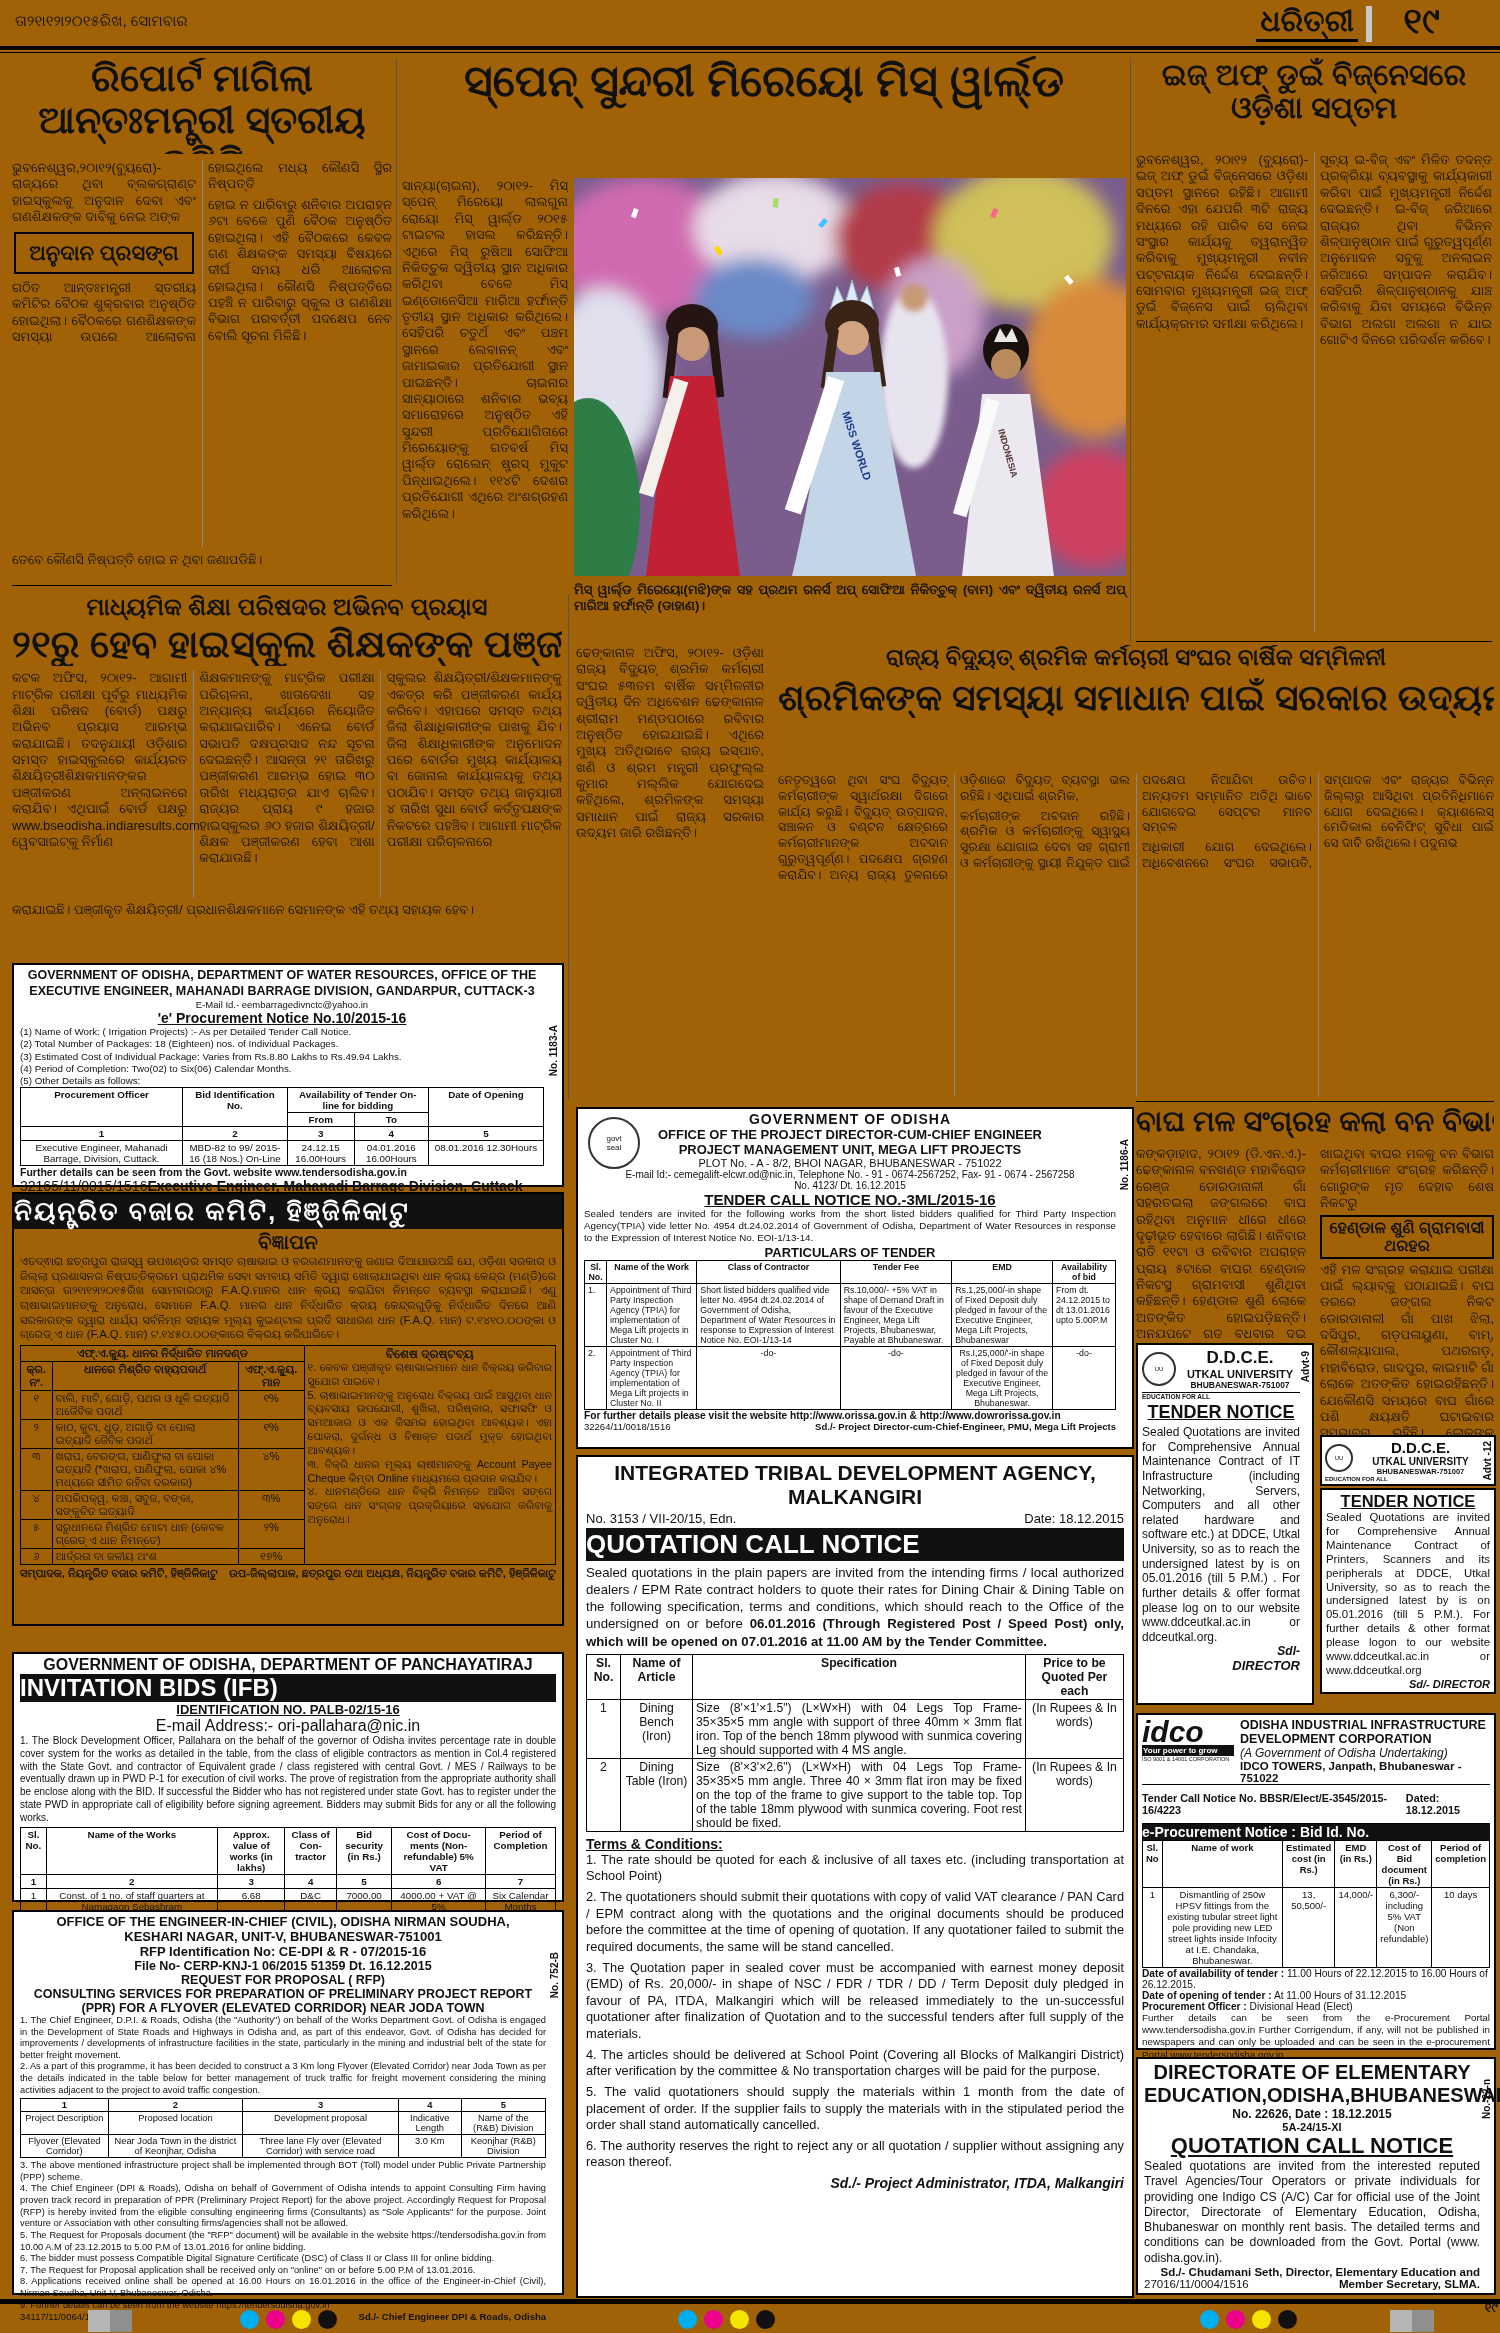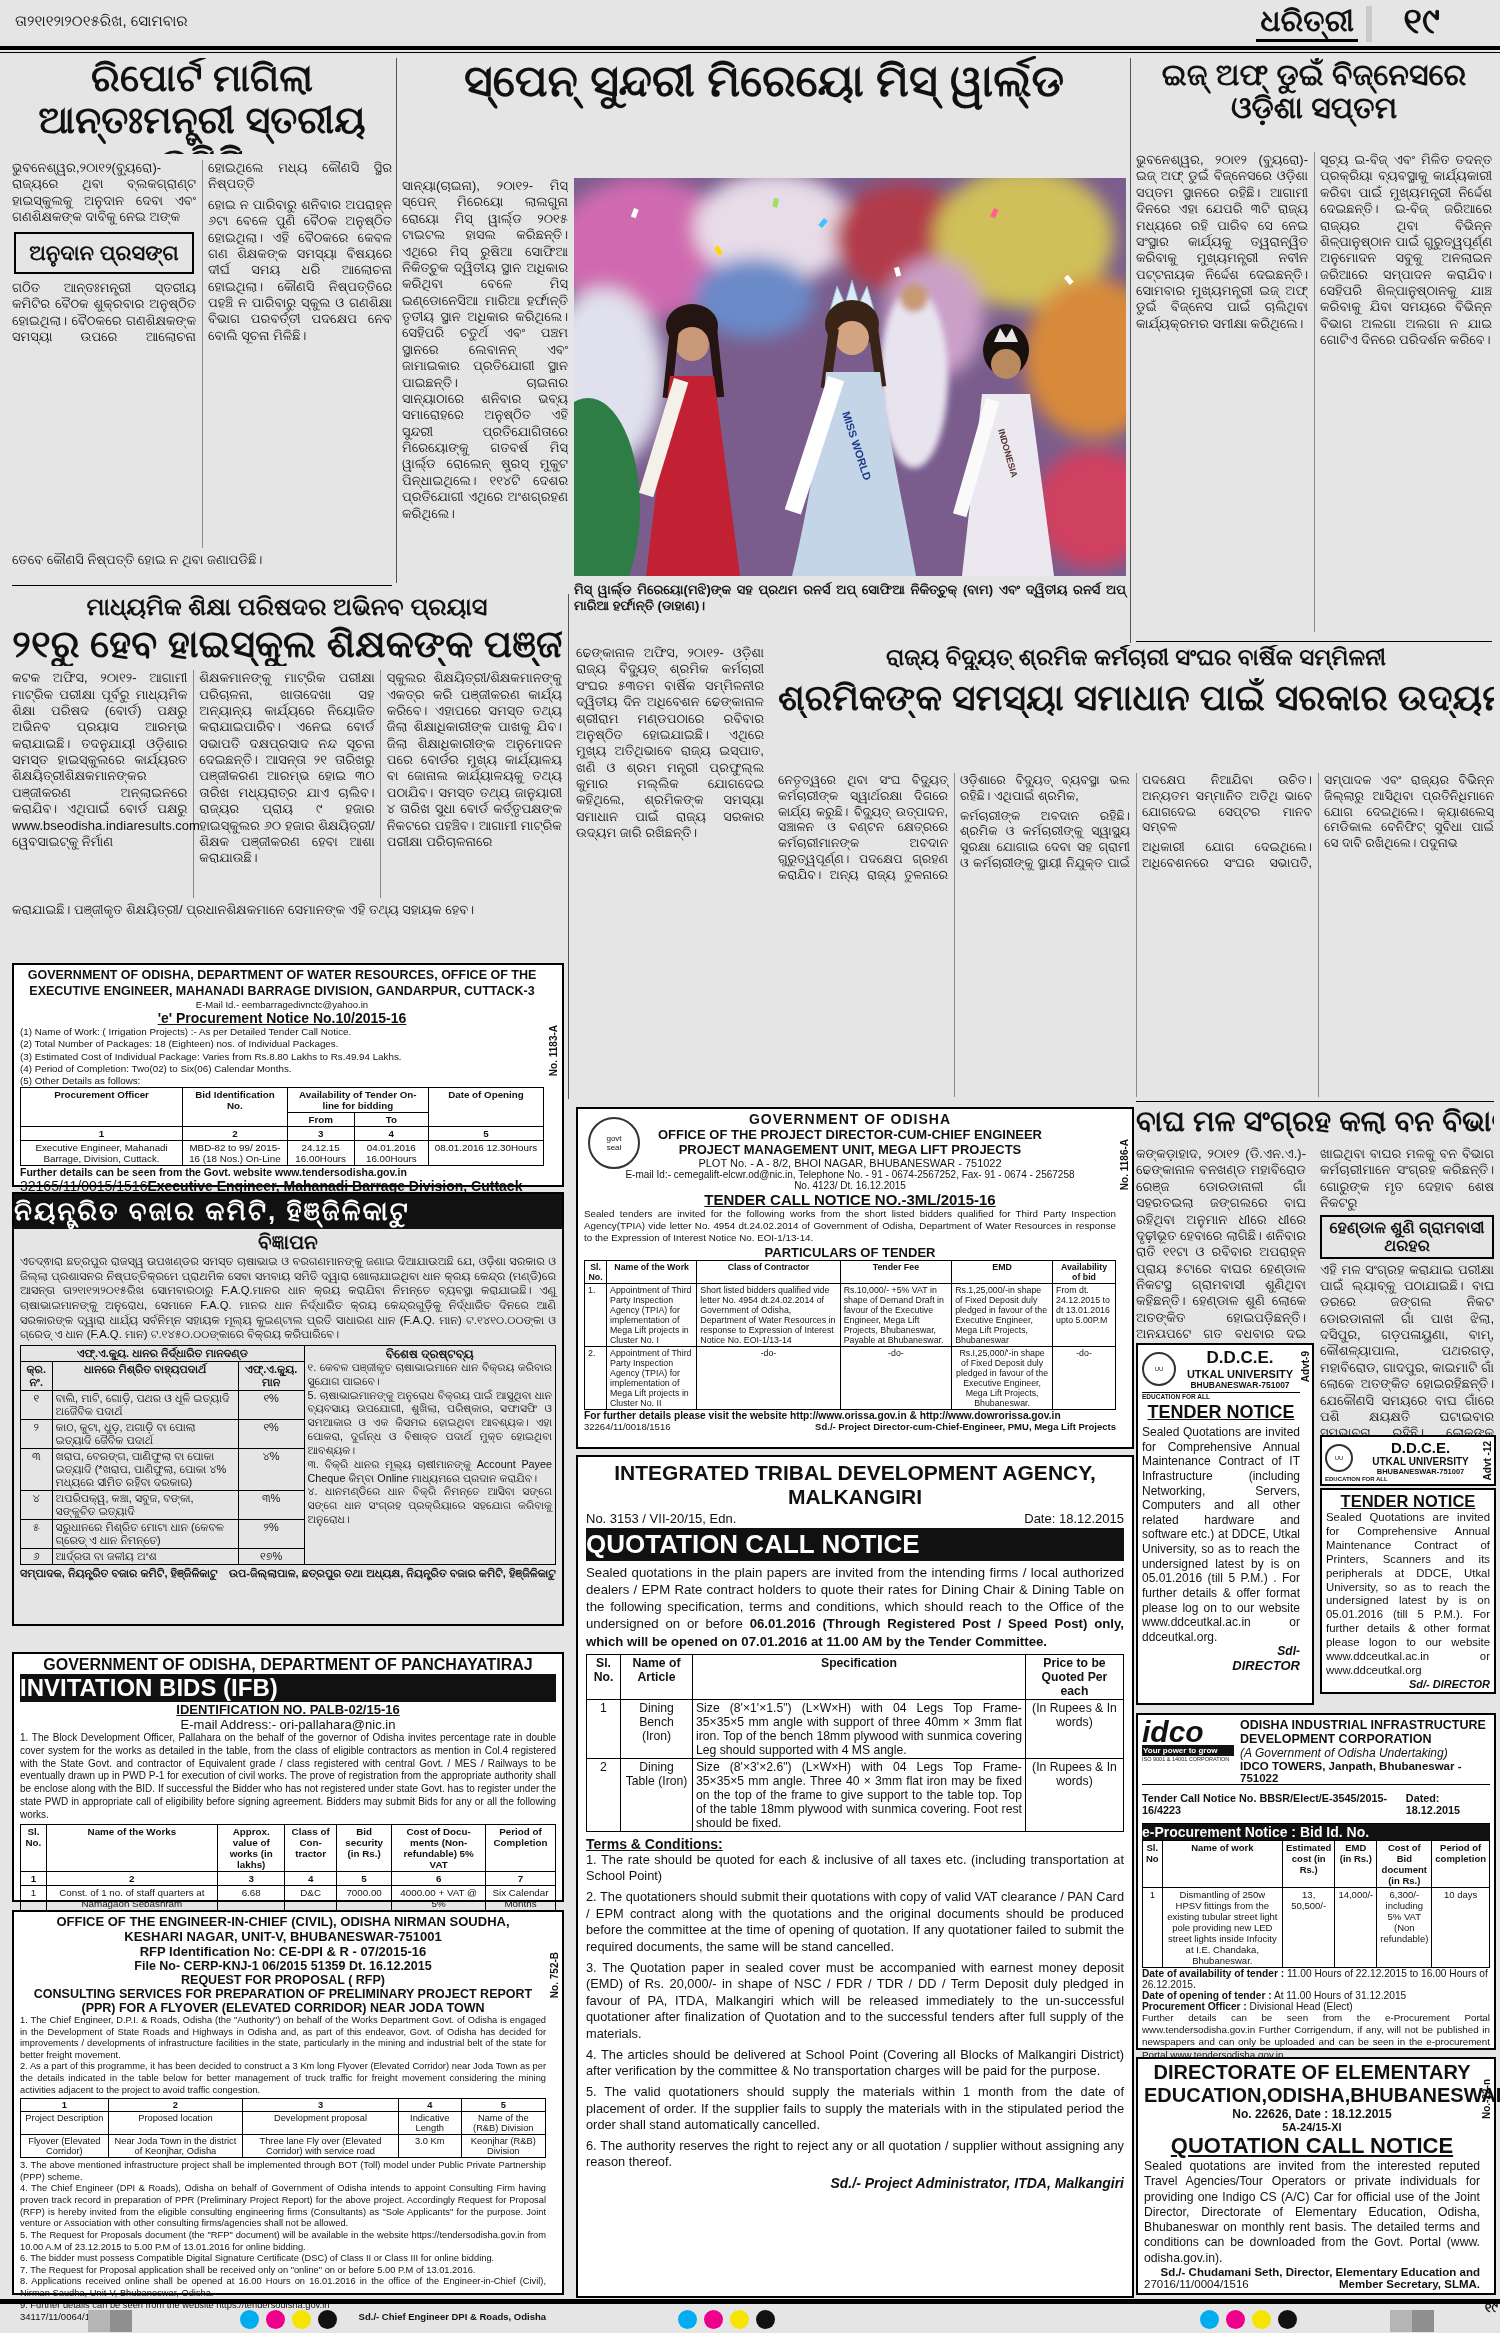--- a/index.html
+++ b/index.html
@@ -1,17 +1,17 @@
 <!DOCTYPE html>
 <html><head>
 <meta charset="utf-8">
 <style>
 *{margin:0;padding:0;box-sizing:border-box}
 body{background:#777;font-family:"Liberation Sans","DejaVu Sans",sans-serif}
-.page{position:relative;width:1500px;height:2333px;margin:0 auto;background:#e5e5e5;color:#111;overflow:hidden}
+.page{position:relative;width:1500px;height:2333px;margin:0 auto;background:#a16207;color:#111;overflow:hidden}
 .abs{position:absolute}
 .c{text-align:center}.b{font-weight:700}.i{font-style:italic}.j{text-align:justify}
 .u{text-decoration:underline}
 .od{font-size:13px;line-height:1.26;text-align:justify}
 .hl{font-weight:700;line-height:1.1;text-align:center;overflow:hidden}
 .ad{border:2px solid #000;background:#fff;padding:4px 6px}
 .inv{background:#111;color:#fff;font-weight:700;text-align:left}
 table.t{border-collapse:collapse;width:100%}
 .t td,.t th{border:1px solid #000;padding:1px 3px;vertical-align:top}
 .vert{position:absolute;writing-mode:vertical-rl;transform:rotate(180deg);font-size:10px;font-weight:700}
@@ -261,21 +261,21 @@
           <span>ସମ୍ପାଦକ, ନିୟନ୍ତ୍ରିତ ବଜାର କମିଟି, ହିଞ୍ଜିଳିକାଟୁ</span>
           <span>ଉପ-ଜିଲ୍ଲାପାଳ, ଛତ୍ରପୁର ତଥା ଅଧ୍ୟକ୍ଷ, ନିୟନ୍ତ୍ରିତ ବଜାର କମିଟି, ହିଞ୍ଜିଳିକାଟୁ</span>
         </div>
     </div>
   </div>
 
   <div class="abs ad" style="left:12px;top:1652px;width:552px;height:250px;padding:2px 6px">
     <div class="b c" style="font-size:16px">GOVERNMENT OF ODISHA, DEPARTMENT OF PANCHAYATIRAJ</div>
     <div class="inv" style="font-size:24px">INVITATION BIDS (IFB)</div>
     <div class="b c u" style="font-size:13px">IDENTIFICATION NO. PALB-02/15-16</div>
-    <div class="c" style="font-size:13px">E-mail Address:- ori-pallahara@nic.in</div>
+    <div class="c" style="font-size:16px">E-mail Address:- ori-pallahara@nic.in</div>
     <div class="j" style="font-size:10px;line-height:1.28">1. The Block Development Officer, Pallahara on the behalf of the governor of Odisha invites percentage rate in double cover system for the works as detailed in the table, from the class of eligible contractors as mention in Col.4 registered with the State Govt. and contractor of Equivalent grade / class registered with central Govt. / MES / Railways to be eventually drawn up in PWD P-1 for execution of civil works. The prove of registration from the appropriate authority shall be enclose along with the BID. If successful the Bidder who has not registered under state Govt. has to register under the state PWD in appropriate call of eligibility before signing agreement. Bidders may submit Bids for any or all the following works.</div>
     <table class="t c" style="font-size:9.8px;margin-top:2px">
       <tbody>
           <tr class="b">
             <td>Sl. No.</td>
             <td style="width:32%">Name of the Works</td>
             <td>Approx. value of works (in lakhs)</td>
             <td>Class of Con- tractor</td>
             <td>Bid security (in Rs.)</td>
             <td>Cost of Docu- ments (Non- refundable) 5% VAT</td>

